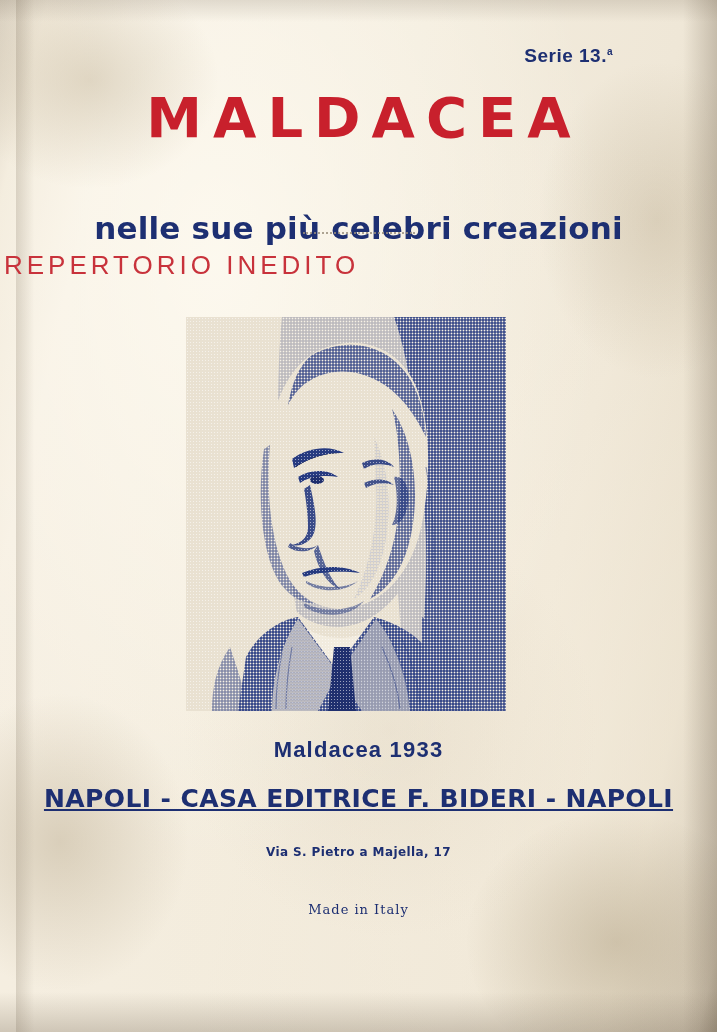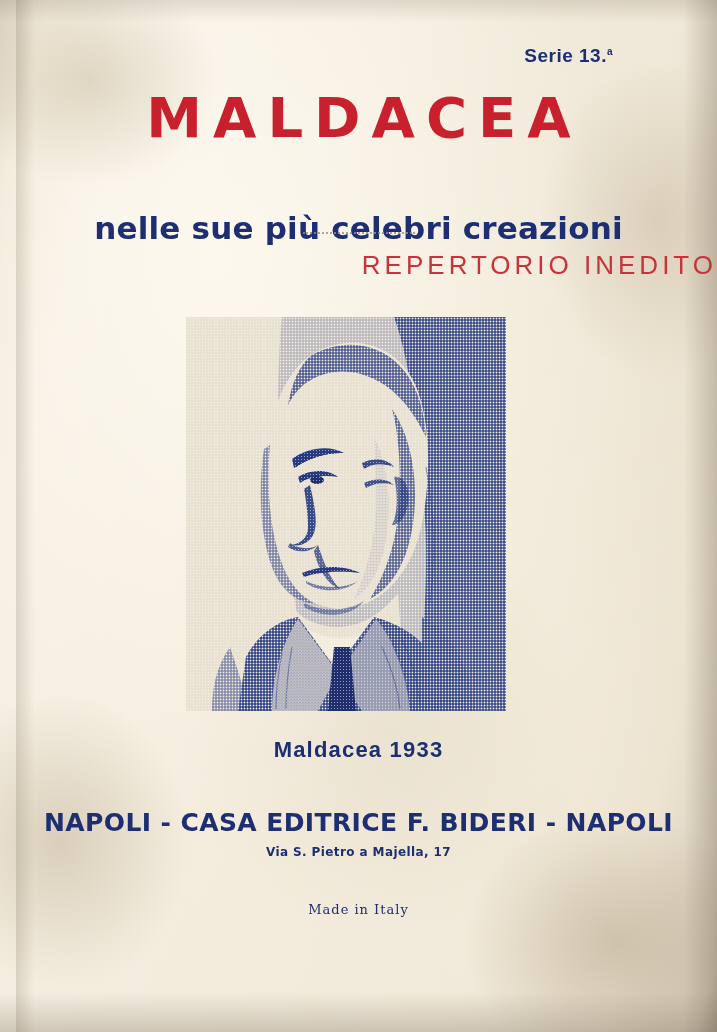--- a/index.html
+++ b/index.html
@@ -128,21 +128,21 @@
     width: 112px;
     height: 3px;
     border-top: 2px dotted #9a8f7d;
     opacity: 0.8;
   }
 
   .repertorio {
     position: absolute;
     top: 250px;
     left: 0; right: 0;
-    text-align: right;
+    text-align: left;
     color: #c8323b;
     font-size: 26px;
     letter-spacing: 4px;
     text-indent: 4px;
     font-family: "Liberation Sans", sans-serif;
   }
 
   
   .portrait {
     position: absolute;
@@ -163,28 +163,29 @@
     color: #1d2f72;
     font-weight: bold;
     font-size: 22px;
     letter-spacing: 1.2px;
     font-family: Liberation Sans, sans-serif;
   }
 
   
   .publisher {
     position: absolute;
-    top: 808px;
+    top: 784px;
     left: 0; right: 0;
     text-align: center;
     color: #1d2f72;
     font-weight: bold;
     font-size: 25px;
     letter-spacing: 0.4px;
     font-family: "DejaVu Sans", sans-serif;
+    text-decoration: underline;
   }
   .address {
     position: absolute;
     top: 845px;
     left: 0; right: 0;
     text-align: center;
     color: #1d2f72;
     font-weight: bold;
     font-size: 12px;
     letter-spacing: 0.4px;

